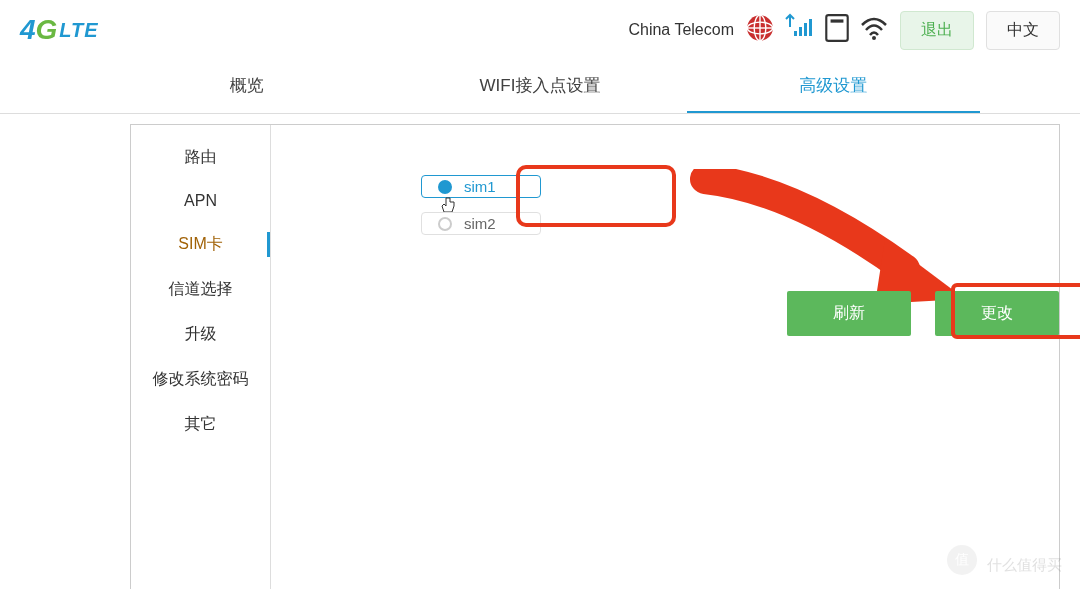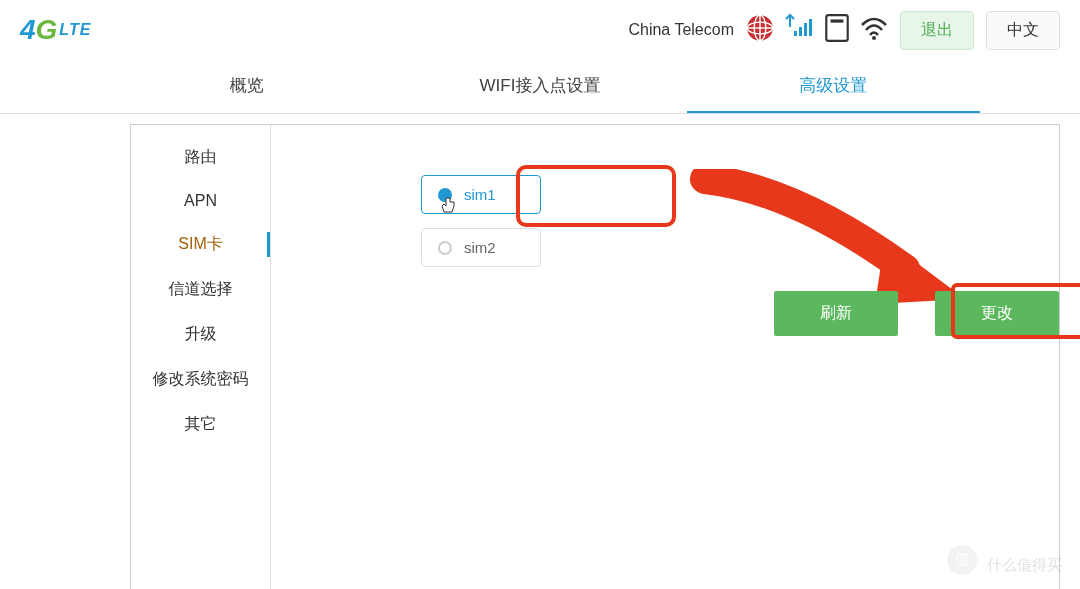--- a/index.html
+++ b/index.html
@@ -31,21 +31,21 @@
       font-size: 28px;
       color: #2098d1;
     }
     .logo-4g .four {
       color: #2098d1;
     }
     .logo-4g .g {
       color: #6ab842;
     }
     .logo-lte {
-      font-size: 16px;
+      font-size: 20px;
       color: #2098d1;
       margin-left: 2px;
       letter-spacing: 1px;
     }
     .header-right {
       margin-left: auto;
       display: flex;
       align-items: center;
       gap: 12px;
     }
@@ -129,21 +129,21 @@
       background: #2098d1;
     }
     .main {
       flex: 1;
       padding: 50px 30px;
       position: relative;
     }
     .sim-option {
       border: 1px solid #e0e0e0;
       border-radius: 4px;
-      padding: 10px 16px;
+      padding: 2px 16px;
       width: 120px;
       display: flex;
       align-items: center;
       gap: 12px;
       margin-bottom: 14px;
       margin-left: 120px;
       font-size: 15px;
       color: #666;
       cursor: pointer;
       position: relative;
@@ -188,21 +188,21 @@
       height: 56px;
       border: 4px solid #e8381b;
       border-radius: 6px;
       pointer-events: none;
     }
     .action-btns {
       position: absolute;
       right: 0;
       top: 166px;
       display: flex;
-      gap: 37px;
+      gap: 24px;
     }
     .btn-green {
       background: #5cb85c;
       color: #fff;
       border: none;
       padding: 12px 46px;
       font-size: 16px;
       cursor: pointer;
       border-radius: 2px;
     }

